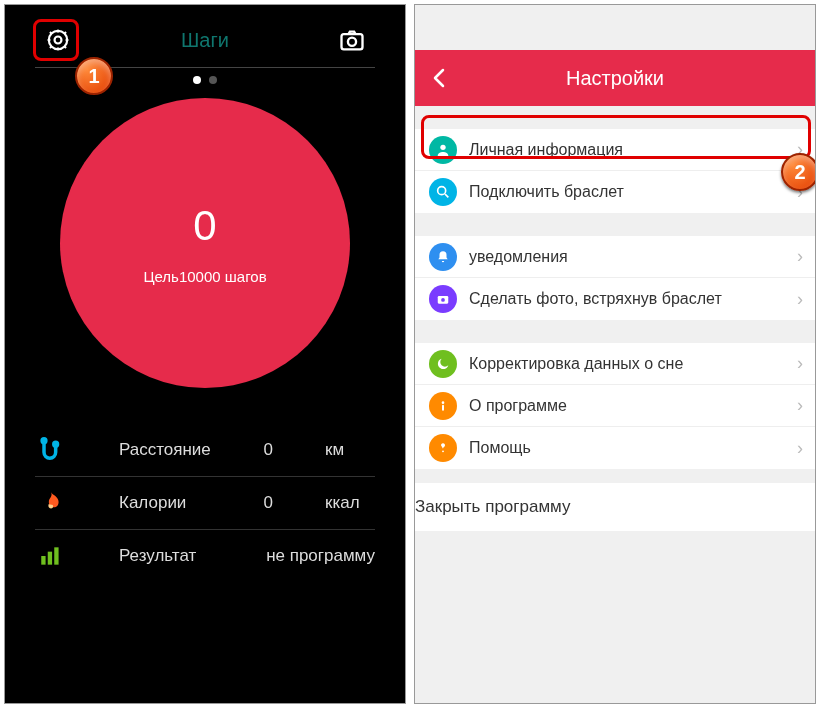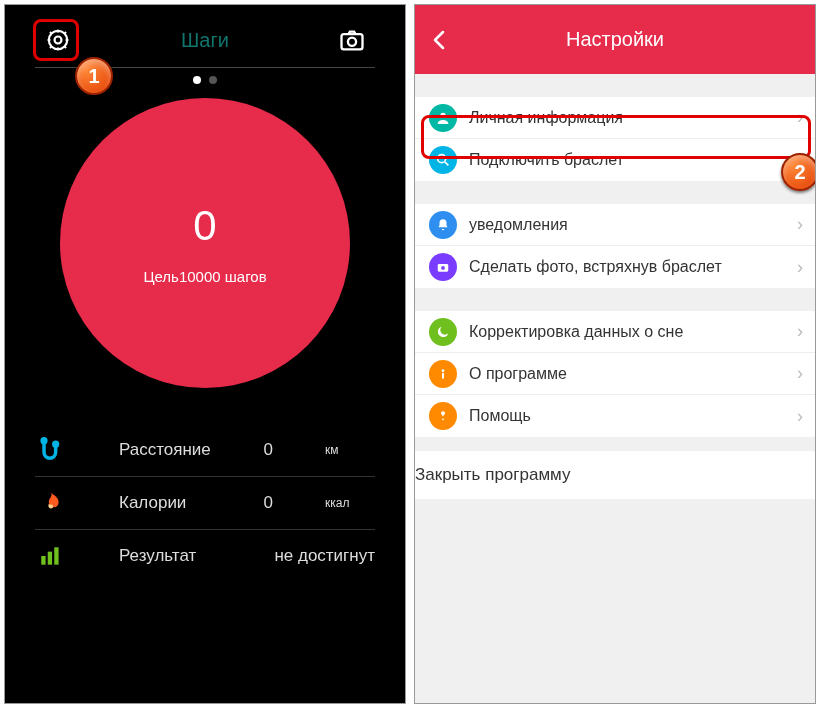--- a/index.html
+++ b/index.html
@@ -74,21 +74,21 @@
     gap: 38px;
   }
   .stat-row:last-child { border-bottom: none; }
   .stat-icon {
     width: 32px; height: 32px;
     display: flex; align-items: center; justify-content: center;
     margin-right: 14px;
   }
   .stat-label { flex: 1; font-size: 17px; color: #ddd; }
   .stat-value { font-size: 17px; color: #ddd; margin-right: 14px; min-width: 20px; text-align: right; }
-  .stat-unit { font-size: 12px; color: #ddd; width: 50px; }
+  .stat-unit { font-size: 17px; color: #ddd; width: 50px; }
   .stat-wide { text-align: right; font-size: 17px; color: #ddd; }
 
   
   .highlight-red {
     position: absolute;
     border: 3px solid #e00000;
     border-radius: 8px;
     pointer-events: none;
   }
   .badge {
@@ -99,24 +99,25 @@
     box-shadow: inset 0 4px 6px rgba(255,255,255,0.4), 0 2px 3px rgba(0,0,0,0.5);
     display: flex; align-items: center; justify-content: center;
     color: #fff; font-weight: bold; font-size: 20px;
     z-index: 50;
   }
 
   
   .settings-screen { background: #f0f0f0; }
   .settings-header {
     background: #e62b4b;
-    height: 69px;
+    height: 56px;
     display: flex; align-items: center;
     color: #fff;
     position: relative;
+    margin-top: 45px;
   }
   .back-btn {
     width: 50px; height: 56px;
     display: flex; align-items: center; justify-content: center;
   }
   .settings-title {
     position: absolute; left: 0; right: 0;
     text-align: center; font-size: 20px;
     pointer-events: none;
   }
@@ -225,21 +226,21 @@
       </div>
       <div class="stat-row">
         <div class="stat-icon">
           <svg width="26" height="26" viewBox="0 0 24 24" fill="#6fbf1f">
             <rect x="3" y="12" width="4" height="8"></rect>
               <rect x="9" y="8" width="4" height="12"></rect>
               <rect x="15" y="4" width="4" height="16"></rect>
           </svg>
         </div>
         <div class="stat-label">Результат</div>
-        <div class="stat-wide">не достигнут</div>
+        <div class="stat-wide">не программу</div>
       </div>
     </div>
 
     <div class="highlight-red" style="left:28px; top:14px; width:46px; height:42px;"></div>
     <div class="badge" style="left:70px; top:52px;">
       <span>1</span>
     </div>
   </div>
 
   <div class="phone settings-screen">

